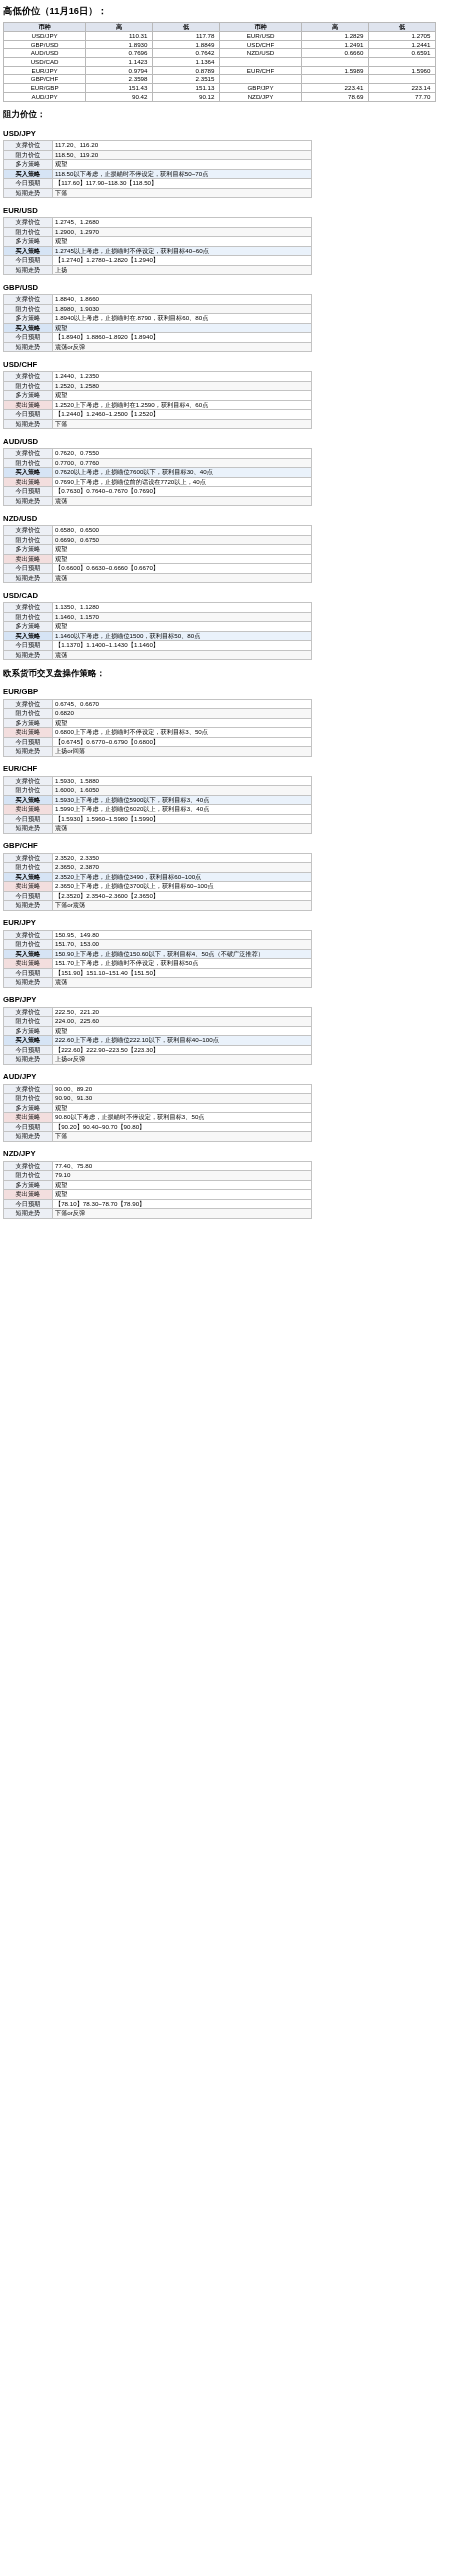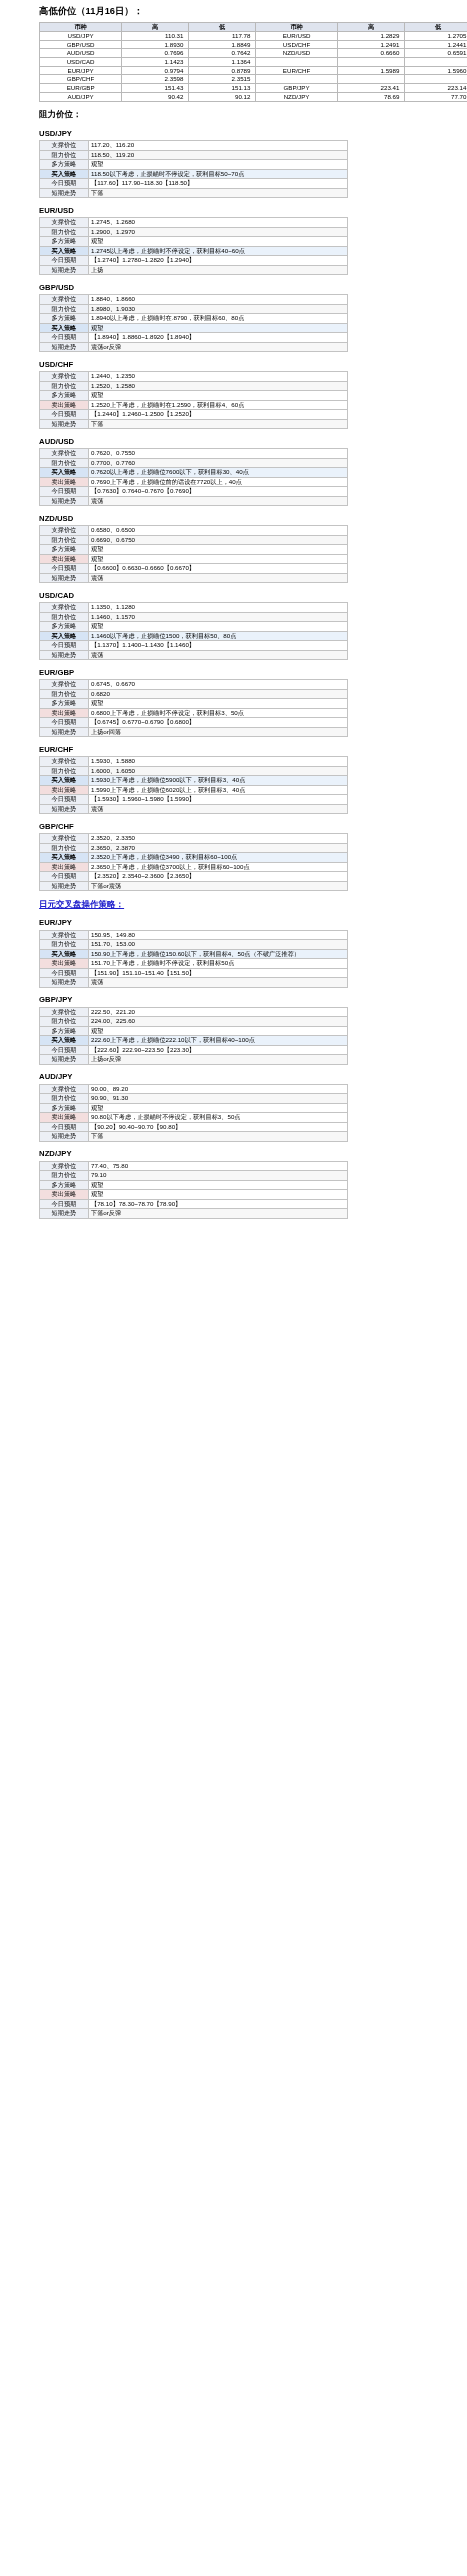--- a/index.html
+++ b/index.html
@@ -2,21 +2,21 @@
 <html style="font-size:12.4px"><head>
 <meta charset="utf-8">
 <style>
   html,body{margin:0;padding:0;background:#ffffff;}
   body{
     width:467px;
     font-family:"Liberation Sans","DejaVu Sans",sans-serif;
     font-size:7px;
     color:#000000;
   }
-  .page{width:424px;position:relative;padding:0;margin-left:36px;}
+  .page{width:424px;position:relative;padding:0;}
   .title{
     font-size:9.3px;font-weight:bold;color:#000;
     margin:4.6px 0 4.6px 3.1px;
   }
   .section-title{
     font-size:8.5px;font-weight:bold;color:#000;
     margin:7.7px 0 4.6px 3.1px;
   }
   .section-title.link{color:#2020cc;text-decoration:underline;}
   .pair-title{
@@ -357,20 +357,21 @@
           <tr>
             <td class="label">今日预期</td>
             <td class="val">【1.1370】1.1400~1.1430【1.1460】</td>
           </tr>
           <tr class="alt">
             <td class="label">短期走势</td>
             <td class="val">震荡</td>
           </tr>
         </tbody>
       </table>
+      <div class="section-title">欧系货币交叉盘操作策略：</div>
       <div class="pair-title">EUR/GBP</div>
       <table class="strat">
         <tbody>
           <tr>
             <td class="label">支撑价位</td>
             <td class="val">0.6745、0.6670</td>
           </tr>
           <tr class="alt">
             <td class="label">阻力价位</td>
             <td class="val">0.6820</td>
@@ -444,21 +445,20 @@
           <tr>
             <td class="label">今日预期</td>
             <td class="val">【2.3520】2.3540~2.3600【2.3650】</td>
           </tr>
           <tr class="alt">
             <td class="label">短期走势</td>
             <td class="val">下落or震荡</td>
           </tr>
         </tbody>
       </table>
-      <div class="section-title link">日元交叉盘操作策略：</div>
       <div class="pair-title">EUR/JPY</div>
       <table class="strat">
         <tbody>
           <tr>
             <td class="label">支撑价位</td>
             <td class="val">150.95、149.80</td>
           </tr>
           <tr class="alt">
             <td class="label">阻力价位</td>
             <td class="val">151.70、153.00</td>

